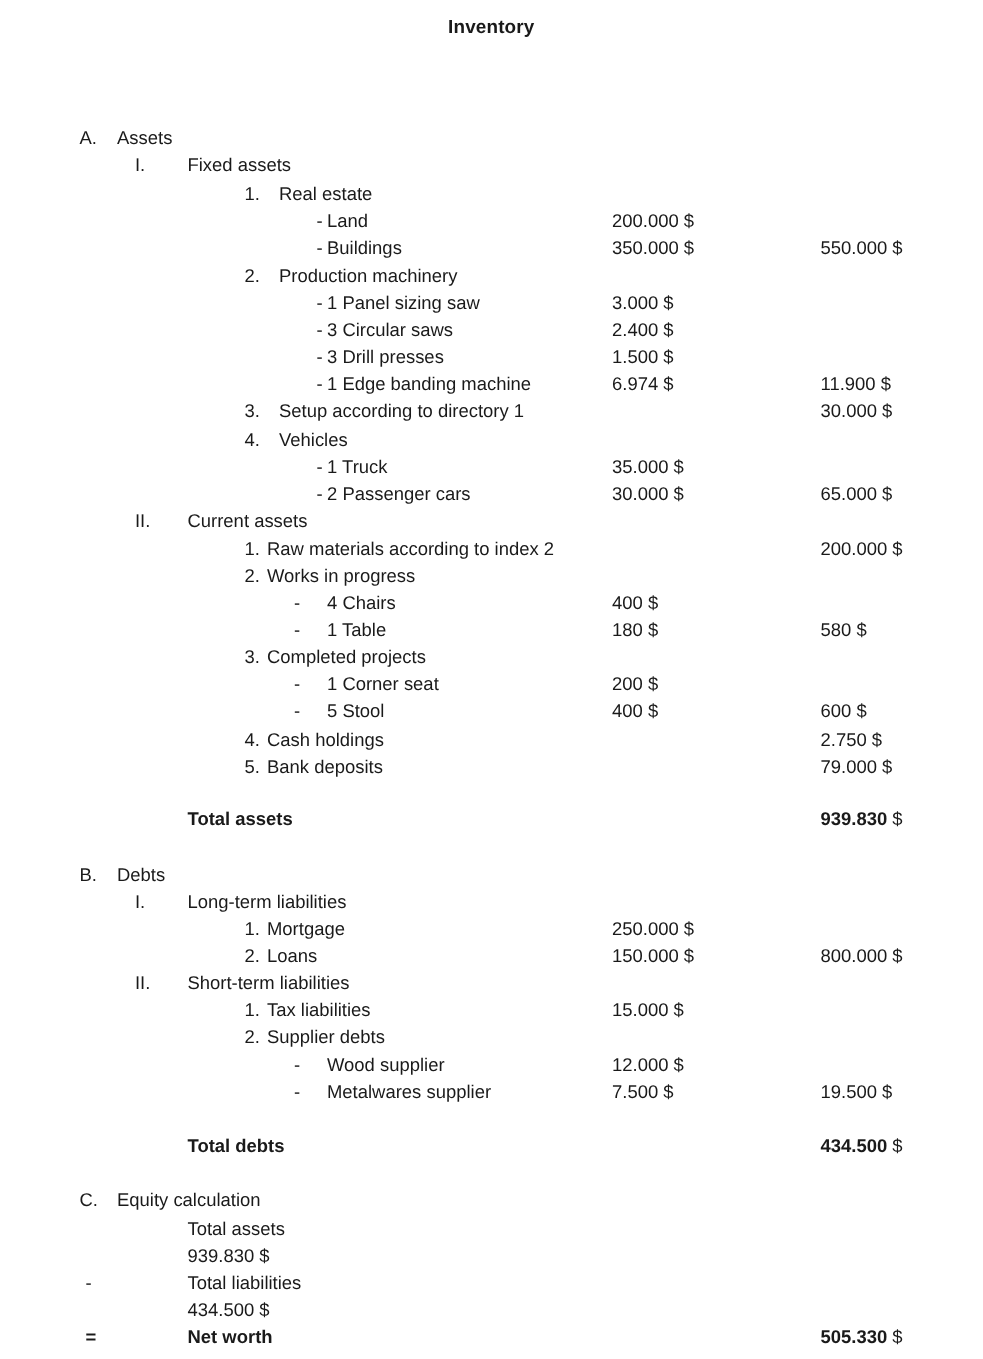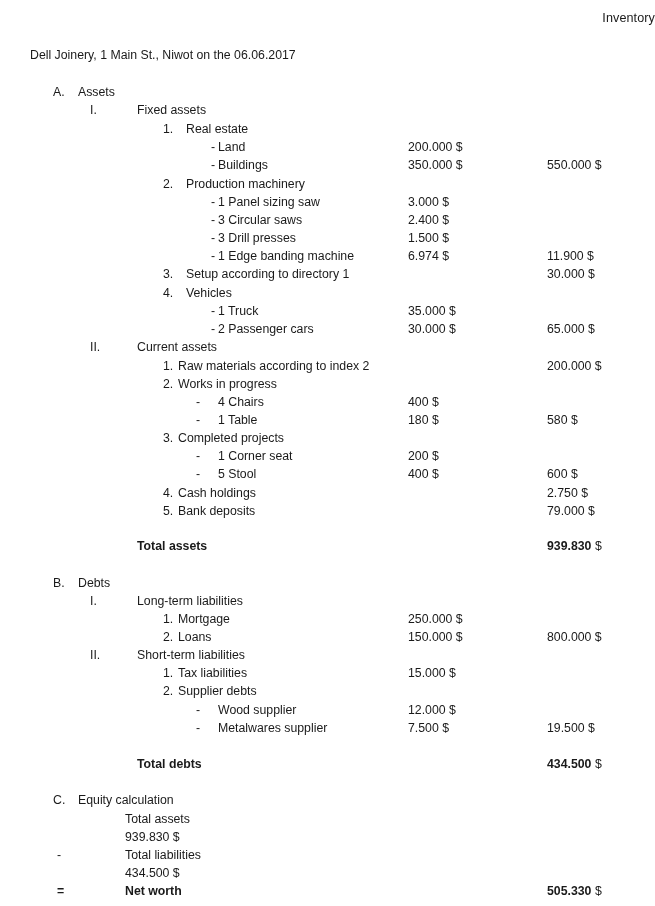--- a/index.html
+++ b/index.html
@@ -20,22 +20,22 @@
     position: relative;
     width: 655px;
     height: 906px;
   }
 
   
   .doc-title {
     position: absolute;
     left: 0; top: 11px;
     width: 655px;
-    text-align: right;
-    font-weight: normal;
+    text-align: center;
+    font-weight: bold;
     font-size: 12.6px;
     letter-spacing: 0.1px;
   }
   .subtitle {
     position: absolute;
     left: 30px; top: 48px;
     font-size: 12.3px;
     white-space: nowrap;
   }
 
@@ -72,38 +72,37 @@
     position: absolute;
     left: 547px; top: 0;
     white-space: nowrap;
   }
   .bold { font-weight: bold; }
 
   
   .ind-A    { left: 53px; }
   .ind-Atxt { left: 78px; }
   .ind-I    { left: 90px; }
-  .ind-Itxt { left: 125px; margin-left: 12px; }
+  .ind-Itxt { left: 125px; }
   .ind-N    { left: 163px; }
   .ind-Ntxt { left: 186px; }
   .ind-Ntight { left: 163px; }
   .ind-D    { left: 211px; }
   .ind-Dtxt { left: 218px; }
   .ind-D2   { left: 196px; }
   .ind-D2txt{ left: 218px; }
   .ind-op   { left: 57px; }
   .ind-eq   { left: 125px; }
 </style>
 </head>
 <body>
 
 <div class="page">
 
   <div class="doc-title">Inventory</div>
-  <div class="subtitle">Dell Joinery, 1 Main St., Niwot on the 06.06.2017</div>
 
   <div class="rows">
 
     <div class="row" style="top:83px">
       <span class="marker ind-A">A.</span>
       <span class="label ind-Atxt">Assets</span>
     </div>
 
     <div class="row" style="top:101px">
       <span class="marker ind-I">I.</span>

